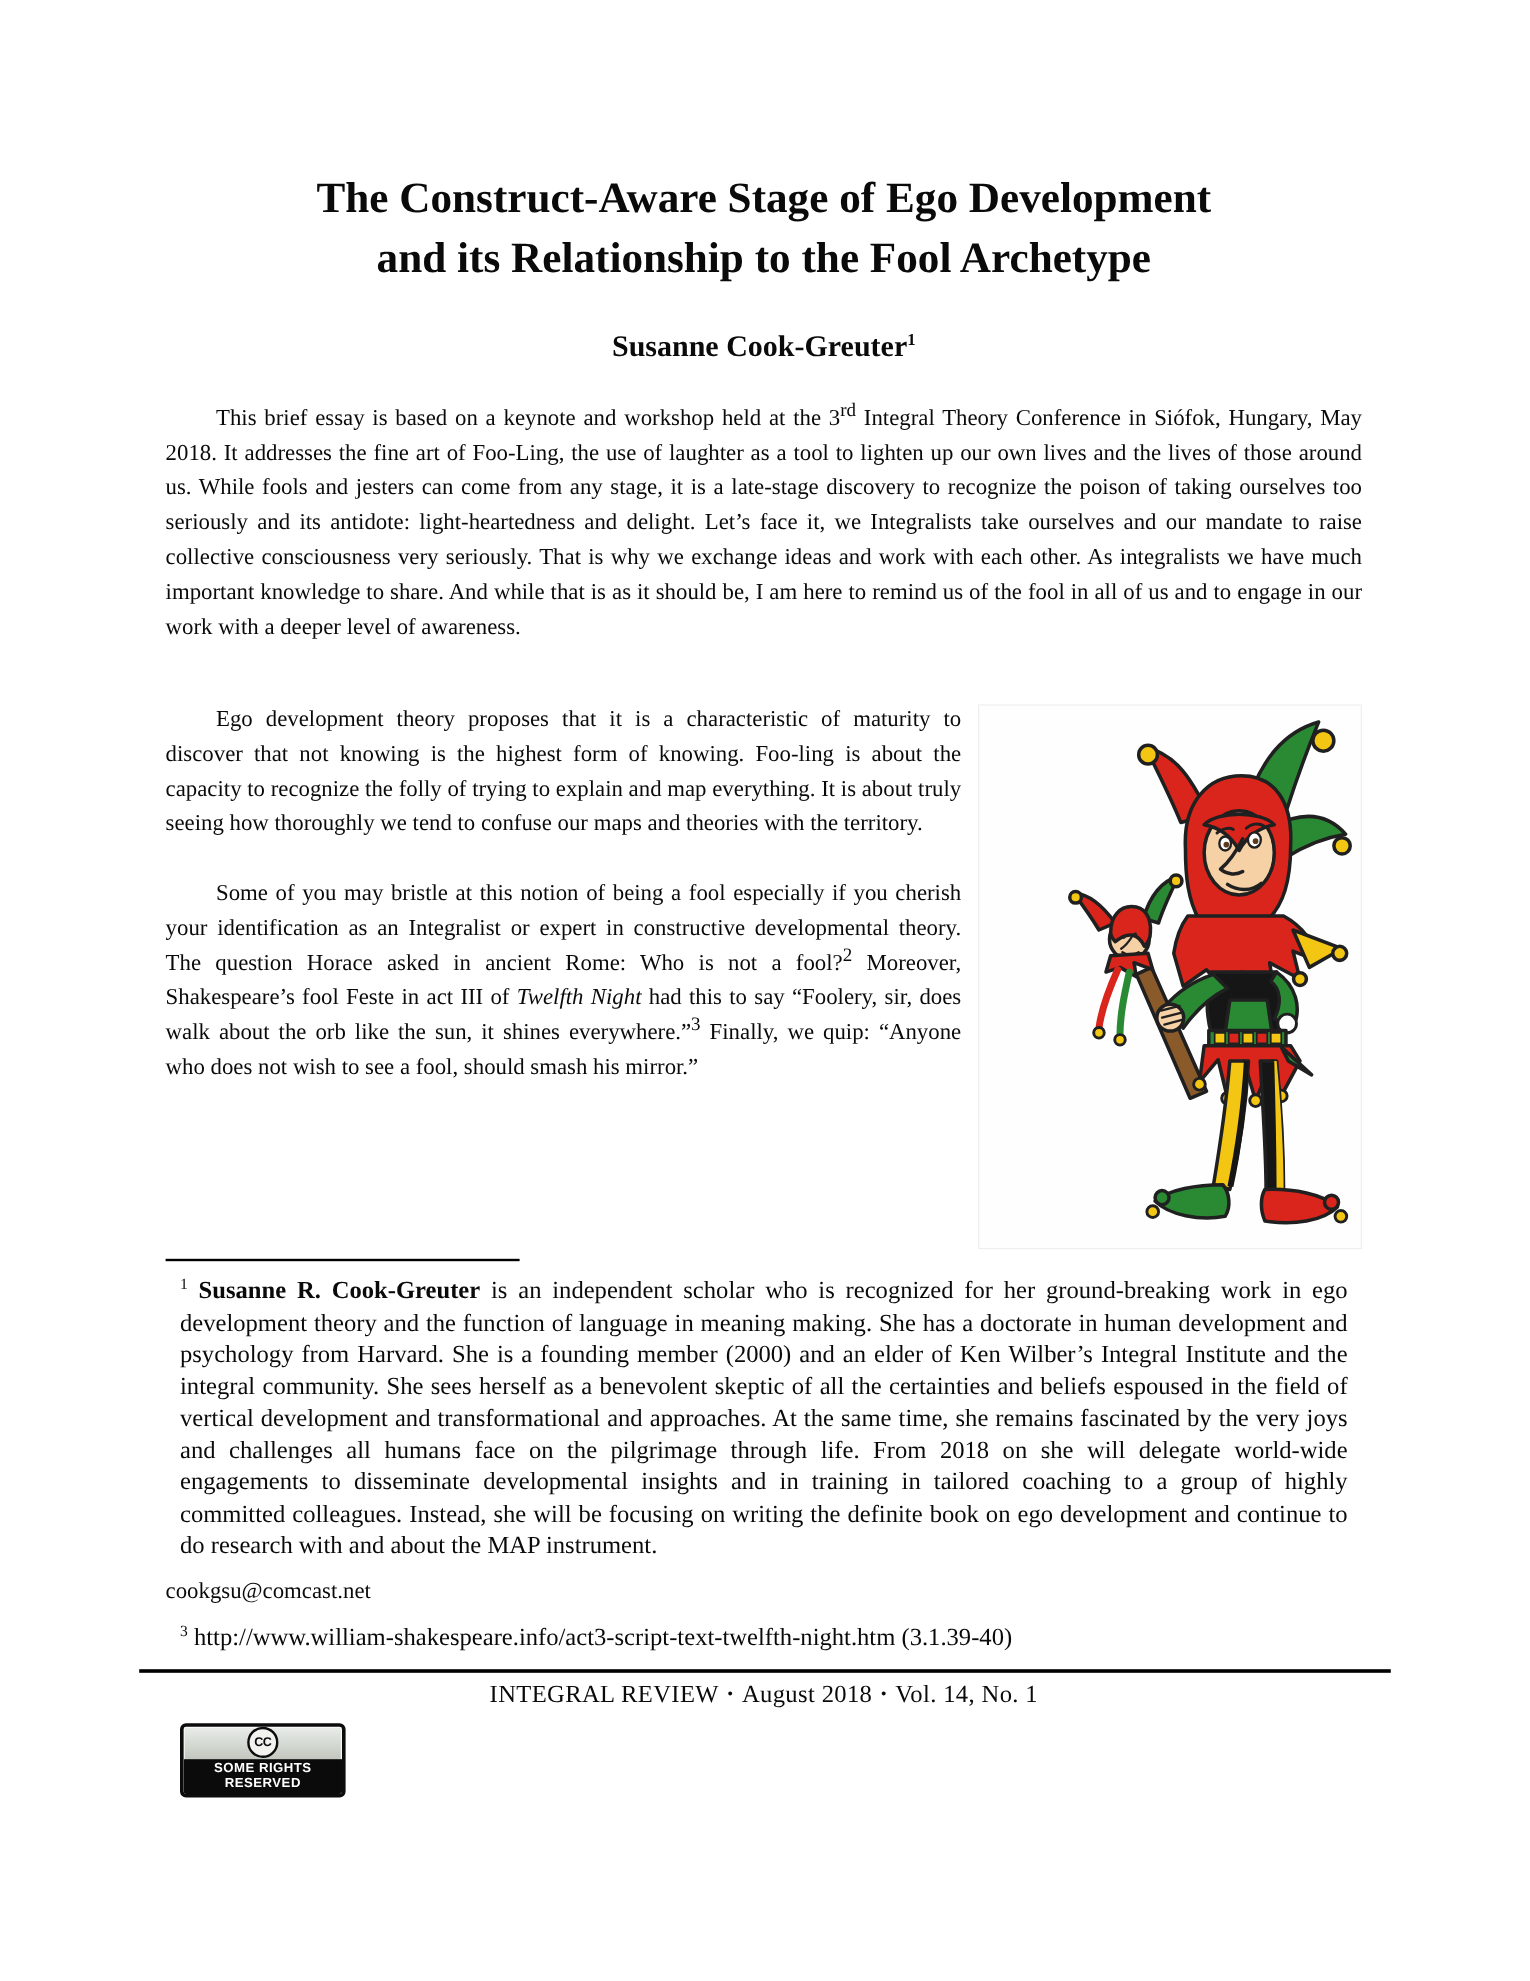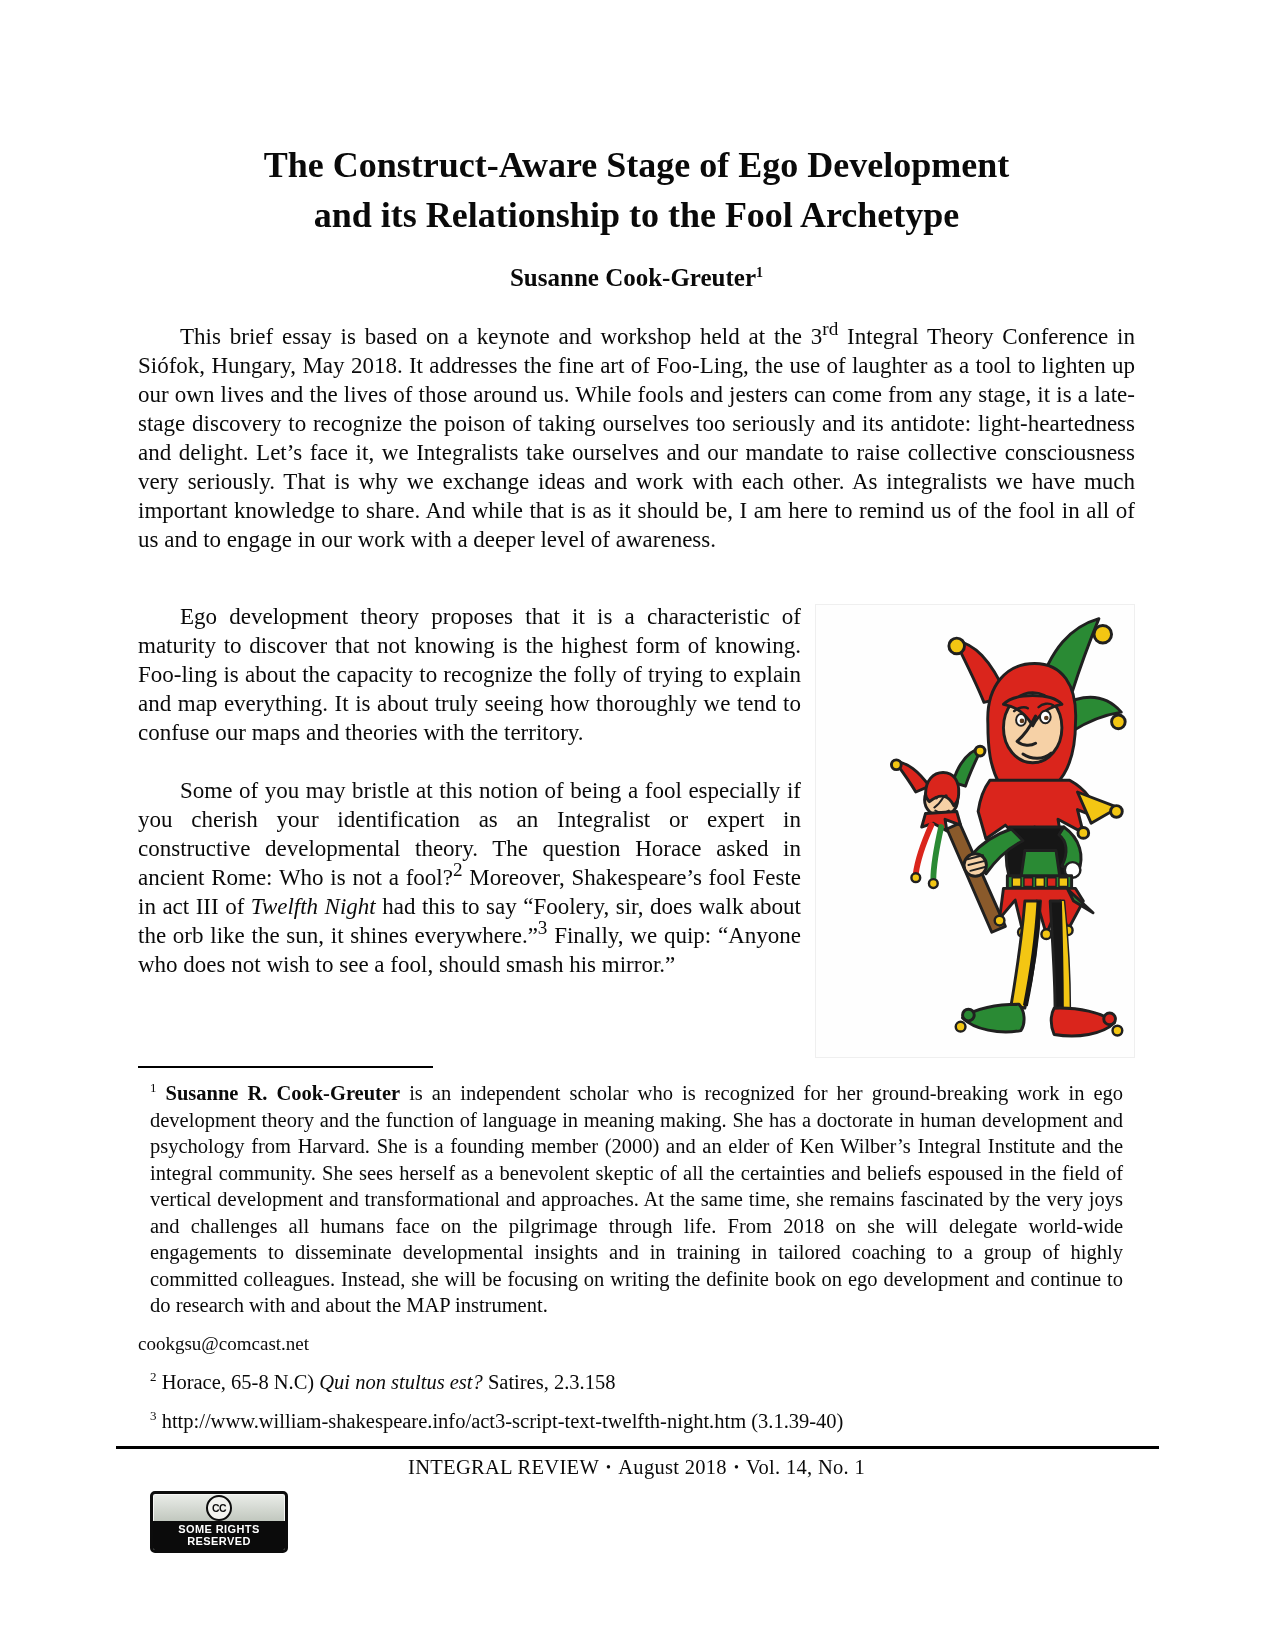--- a/index.html
+++ b/index.html
@@ -10,24 +10,24 @@
     width: 1275px; height: 1651px;
     padding: 140px 140px 0 138px;
     font-family: "Liberation Serif", "DejaVu Serif", serif;
     color: #0a0a0a;
     overflow: hidden;
   }
 
   h1.title { margin: 0; font-size: 36px; line-height: 50px; text-align: center; font-weight: 700; }
   .tline { display: block; }
 
-  .author { margin-top: 24px; font-size: 25px; font-weight: 700; text-align: center; }
+  .author { margin-top: 36px; font-size: 25px; font-weight: 700; text-align: center; }
   .author sup { font-size: 14px; }
 
-  .body { font-size: 23px; line-height: 29px; text-align: justify; text-indent: 42px; margin: 0; }
+  .body { font-size: 19px; line-height: 29px; text-align: justify; text-indent: 42px; margin: 0; }
   .para1 { margin-top: 30px; }
   .wrap-section { margin-top: 48px; }
   .para3 { margin-top: 29px; }
   sup { line-height: 0; }
 
   .jester-float {
     float: right;
     width: 318px; height: 452px;
     margin: 2px 0 8px 14px;
     display: flex; justify-content: flex-end; align-items: flex-start;
@@ -185,21 +185,20 @@
       <span>Some of you may bristle at this notion of being a fool especially if you cherish your identification as an Integralist or expert in constructive developmental theory. The question Horace asked in ancient Rome: Who is not a fool?</span><sup>2</sup><span>  Moreover, Shakespeare’s fool Feste in act III of </span><i>Twelfth Night</i><span> had this to say “Foolery, sir, does walk about the orb like the sun, it shines everywhere.”</span><sup>3</sup><span>  Finally, we quip: “Anyone who does not wish to see a fool, should smash his mirror.”</span>
     </p>
 
   </div>
 
   <div class="footnote-sep"></div>
 
   <div class="footnotes">
     <p class="fn"><sup>1</sup> <b>Susanne R. Cook-Greuter</b><span> is an independent scholar who is recognized for her ground-breaking work in ego development theory and the function of language in meaning making. She has a doctorate in human development and psychology from Harvard. She is a founding member (2000) and an elder of Ken Wilber’s Integral Institute and the integral community. She sees herself as a benevolent skeptic of all the certainties and beliefs espoused in the field of vertical development and transformational and approaches.  At the same time, she remains fascinated by the very joys and challenges all humans face on the pilgrimage through life. From 2018 on she will delegate world-wide engagements to disseminate developmental insights and in training in tailored coaching to a group of highly committed colleagues. Instead, she will be focusing on writing the definite book on ego development and continue to do research with and about the MAP instrument.</span></p>
     <div class="fn-email">cookgsu@comcast.net</div>
-    <p class="fn"><sup>2</sup><span> Horace, 65-8 N.C) </span><i>Qui non stultus est?</i><span> Satires, 2.3.158</span></p>
     <p class="fn"><sup>3</sup><span> http://www.william-shakespeare.info/act3-script-text-twelfth-night.htm (3.1.39-40)</span></p>
   </div>
 
   <div class="footer-rule"></div>
 
   <div class="footer-text">
     <span>INTEGRAL REVIEW</span><span class="bullet">•</span><span>August 2018</span><span class="bullet">•</span><span>Vol. 14, No. 1</span>
   </div>
 
   <div class="cc-badge">

